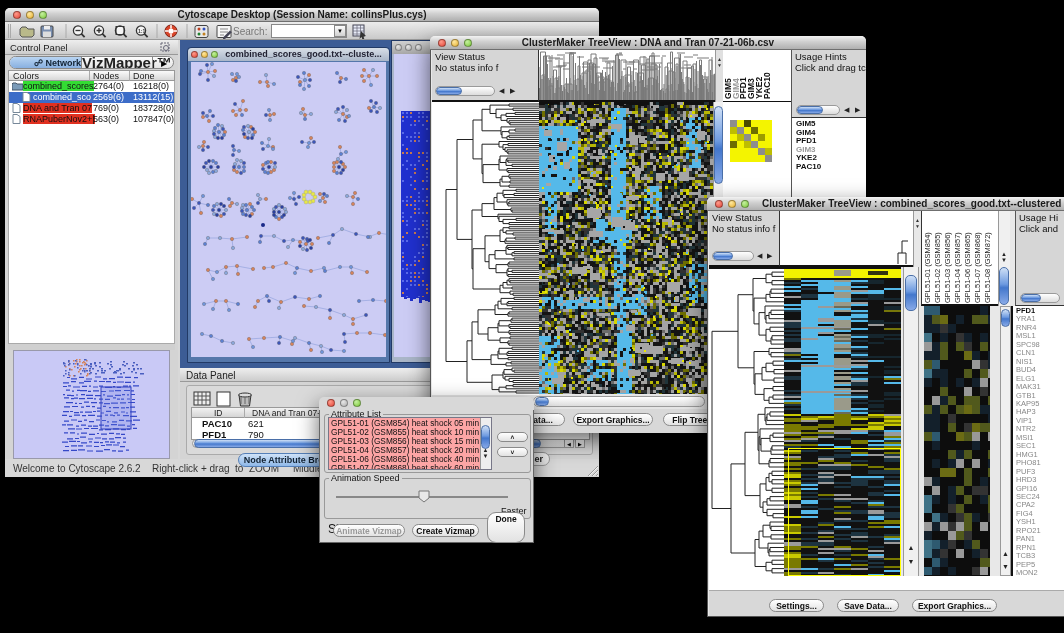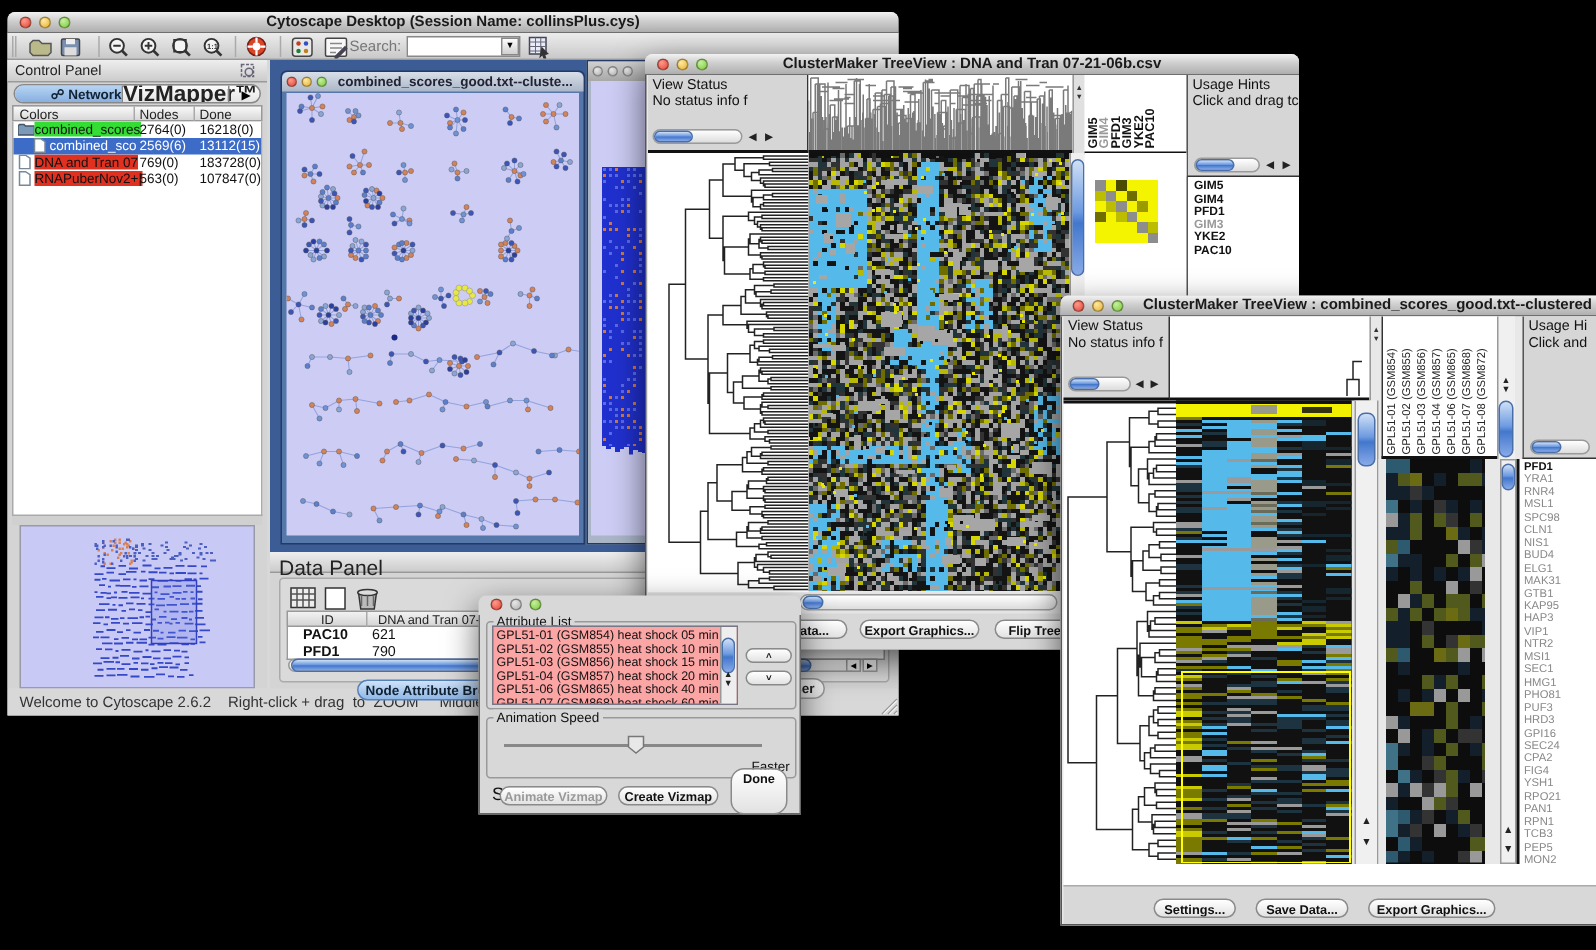--- a/index.html
+++ b/index.html
@@ -530,21 +530,21 @@
               <rect width="34" height="186" fill="#2030cf"></rect>
               <path fill="#5a6ae8" d="M1 1h2v2h-2zM5 1h2v2h-2zM17 1h2v2h-2zM21 1h2v2h-2zM5 5h2v2h-2zM9 5h2v2h-2zM17 5h2v2h-2zM21 5h2v2h-2zM25 5h2v2h-2zM33 5h2v2h-2zM1 9h2v2h-2zM17 9h2v2h-2zM9 13h2v2h-2zM13 13h2v2h-2zM21 13h2v2h-2zM29 13h2v2h-2zM25 17h2v2h-2zM29 17h2v2h-2zM33 17h2v2h-2zM1 21h2v2h-2zM13 21h2v2h-2zM17 21h2v2h-2zM5 25h2v2h-2zM9 25h2v2h-2zM13 25h2v2h-2zM9 29h2v2h-2zM17 29h2v2h-2zM25 29h2v2h-2zM1 33h2v2h-2zM29 33h2v2h-2zM25 41h2v2h-2zM25 45h2v2h-2zM5 49h2v2h-2zM17 49h2v2h-2zM1 53h2v2h-2zM9 53h2v2h-2zM13 53h2v2h-2zM33 53h2v2h-2zM5 57h2v2h-2zM29 57h2v2h-2zM33 57h2v2h-2zM25 61h2v2h-2zM9 65h2v2h-2zM25 65h2v2h-2zM1 69h2v2h-2zM25 69h2v2h-2zM9 73h2v2h-2zM33 73h2v2h-2zM21 77h2v2h-2zM29 77h2v2h-2zM17 81h2v2h-2zM33 81h2v2h-2zM5 85h2v2h-2zM17 85h2v2h-2zM25 85h2v2h-2zM29 85h2v2h-2zM1 89h2v2h-2zM5 89h2v2h-2zM17 89h2v2h-2zM21 89h2v2h-2zM33 89h2v2h-2zM13 93h2v2h-2zM17 97h2v2h-2zM1 101h2v2h-2zM17 101h2v2h-2zM21 101h2v2h-2zM33 101h2v2h-2zM1 105h2v2h-2zM9 105h2v2h-2zM5 109h2v2h-2zM13 109h2v2h-2zM21 109h2v2h-2zM25 109h2v2h-2zM5 113h2v2h-2zM25 113h2v2h-2zM29 113h2v2h-2zM13 117h2v2h-2zM17 117h2v2h-2zM25 117h2v2h-2zM25 121h2v2h-2zM21 125h2v2h-2zM25 125h2v2h-2zM33 125h2v2h-2zM1 129h2v2h-2zM5 129h2v2h-2zM29 129h2v2h-2zM25 133h2v2h-2zM21 137h2v2h-2zM1 141h2v2h-2zM17 141h2v2h-2zM21 141h2v2h-2zM13 145h2v2h-2zM33 145h2v2h-2zM1 149h2v2h-2zM13 149h2v2h-2zM9 153h2v2h-2zM1 157h2v2h-2zM5 157h2v2h-2zM29 157h2v2h-2zM5 161h2v2h-2zM9 161h2v2h-2zM17 161h2v2h-2zM21 161h2v2h-2zM9 165h2v2h-2zM33 165h2v2h-2zM1 169h2v2h-2zM5 169h2v2h-2zM13 169h2v2h-2zM9 173h2v2h-2zM13 173h2v2h-2zM21 173h2v2h-2zM29 173h2v2h-2zM5 177h2v2h-2zM33 177h2v2h-2zM29 181h2v2h-2zM5 185h2v2h-2zM17 185h2v2h-2zM33 185h2v2h-2z"></path>
               <path fill="#c8794f" d="M9 1h2v2h-2zM29 1h2v2h-2zM1 5h2v2h-2zM29 5h2v2h-2zM13 9h2v2h-2zM25 9h2v2h-2zM29 9h2v2h-2zM33 13h2v2h-2zM17 25h2v2h-2zM29 25h2v2h-2zM13 29h2v2h-2zM33 33h2v2h-2zM5 37h2v2h-2zM29 37h2v2h-2zM1 41h2v2h-2zM5 41h2v2h-2zM9 41h2v2h-2zM17 41h2v2h-2zM21 41h2v2h-2zM33 41h2v2h-2zM17 45h2v2h-2zM29 45h2v2h-2zM25 49h2v2h-2zM21 53h2v2h-2zM13 57h2v2h-2zM25 57h2v2h-2zM13 61h2v2h-2zM13 69h2v2h-2zM21 69h2v2h-2zM29 69h2v2h-2zM13 77h2v2h-2zM25 77h2v2h-2zM33 77h2v2h-2zM9 85h2v2h-2zM33 85h2v2h-2zM13 89h2v2h-2zM25 89h2v2h-2zM5 93h2v2h-2zM9 93h2v2h-2zM25 93h2v2h-2zM29 93h2v2h-2zM13 97h2v2h-2zM13 101h2v2h-2zM25 101h2v2h-2zM29 101h2v2h-2zM33 105h2v2h-2zM1 109h2v2h-2zM21 113h2v2h-2zM33 117h2v2h-2zM5 121h2v2h-2zM13 121h2v2h-2zM1 125h2v2h-2zM17 125h2v2h-2zM29 125h2v2h-2zM33 129h2v2h-2zM21 133h2v2h-2zM33 133h2v2h-2zM29 137h2v2h-2zM33 137h2v2h-2zM1 145h2v2h-2zM21 145h2v2h-2zM17 149h2v2h-2zM29 149h2v2h-2zM33 149h2v2h-2zM5 153h2v2h-2zM13 153h2v2h-2zM21 157h2v2h-2zM13 161h2v2h-2zM13 165h2v2h-2zM17 165h2v2h-2zM9 169h2v2h-2zM21 169h2v2h-2zM17 173h2v2h-2zM25 173h2v2h-2zM25 177h2v2h-2zM29 177h2v2h-2zM1 181h2v2h-2zM25 181h2v2h-2zM21 185h2v2h-2z"></path>
               <path fill="#2030cf" d="M3 186h3v2h-3zM6 186h3v1h-3zM9 186h3v4h-3zM12 186h3v2h-3zM15 186h3v1h-3zM18 186h3v6h-3zM21 186h3v3h-3zM24 186h3v4h-3zM27 186h3v5h-3zM30 186h3v6h-3zM33 186h3v6h-3z"></path>
             </svg>
           </div>
         </div>
       </div>
     </div>
     <div class="abs" style="left:175px;top:360px;width:419px;height:91px;background:#d4d4d4">
-      <div class="abs" style="left:0;top:0;width:419px;height:14px;background:linear-gradient(#eee,#ccc);border-bottom:1px solid #999;font-size:14px;color:#222;padding:2px 0 0 6px">Data Panel</div>
+      <div class="abs" style="left:0;top:0;width:419px;height:14px;background:linear-gradient(#eee,#ccc);border-bottom:1px solid #999;font-size:10px;color:#222;padding:2px 0 0 6px">Data Panel</div>
       <div class="abs" style="left:6px;top:17px;width:407px;height:70px;background:#dadada;border:1px solid #aaa;border-radius:3px">
         <svg class="abs" style="left:6px;top:3px" width="90" height="19">
           <rect x="1" y="3" width="16" height="13" fill="#eee" stroke="#333"></rect>
           <path d="M1 7h16M1 11h16M5 3v13M9 3v13M13 3v13" stroke="#555" stroke-width="1"></path>
           <rect x="24" y="3" width="13" height="14" fill="#fff" stroke="#333"></rect>
           <path d="M46 6h12l-1.5 11h-9z" fill="#bbb" stroke="#333"></path>
           <ellipse cx="52" cy="6" rx="6.5" ry="2" fill="#ddd" stroke="#333"></ellipse>
           <path d="M48 8v7M52 8v7M56 8v7" stroke="#666"></path>
         </svg>
         <div class="abs" style="left:4px;top:21px;width:399px;height:11px;background:linear-gradient(#f2f2f2,#d5d5d5);border:1px solid #999;font-size:8.5px;color:#222">

